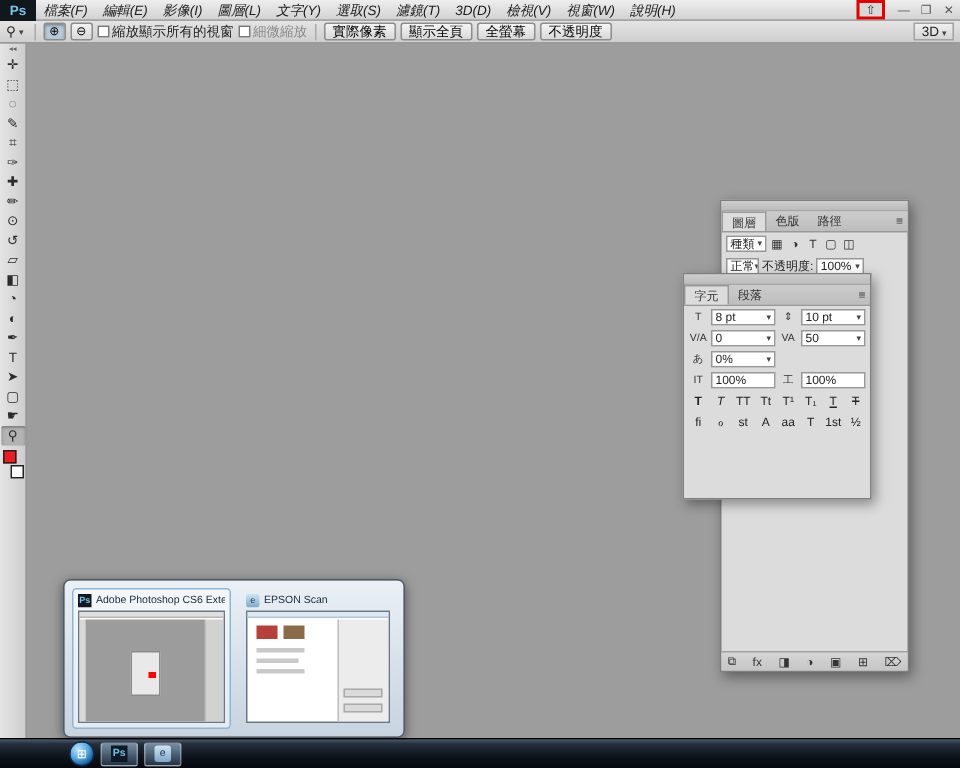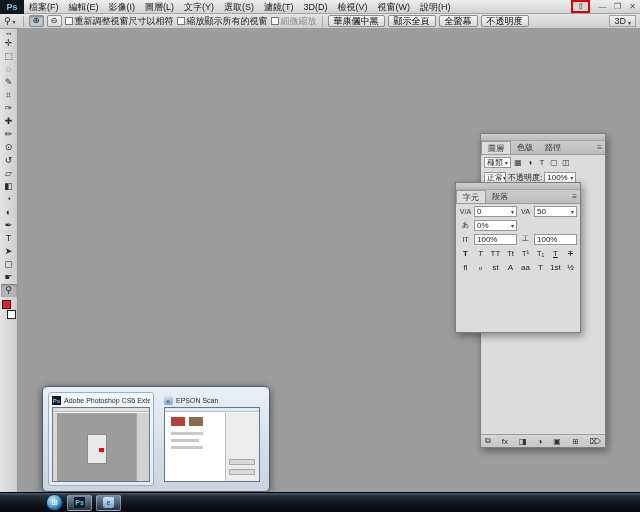--- a/index.html
+++ b/index.html
@@ -5,21 +5,21 @@
   *{margin:0;padding:0;box-sizing:border-box;}
   html,body{width:640px;height:512px;overflow:hidden;}
   body{font-family:"Liberation Sans","DejaVu Sans",sans-serif;}
   .screen{position:relative;width:640px;height:512px;background:#9d9d9d;overflow:hidden;}
 
   
   .menubar{position:absolute;top:0;left:0;right:0;height:14px;background:linear-gradient(#eeeeee,#d2d2d2);
     border-bottom:1px solid #a5a5a5;display:flex;align-items:center;font-size:9px;color:#1a1a1a;z-index:20;}
   .ps-logo{width:24px;height:14px;background:#10171d;color:#7cc4e8;font-weight:bold;font-size:9px;
     display:flex;align-items:center;justify-content:center;flex:none;}
-  .menu{padding:0 5px;line-height:14px;white-space:nowrap;}
+  .menu{padding:0 5px;line-height:14px;white-space:nowrap;font-style:italic;}
   .mb-right{margin-left:auto;display:flex;align-items:center;height:14px;}
   .hl-box{border:2px solid #e00000;height:13px;width:19px;display:flex;align-items:center;justify-content:center;
     font-size:8px;margin-right:5px;background:#d8d8d8;color:#333;}
   .wc{width:15px;text-align:center;font-size:8px;color:#555;line-height:14px;}
 
   
   .optionsbar{position:absolute;top:14px;left:0;right:0;height:15px;background:linear-gradient(#e4e4e4,#cfcfcf);
     border-bottom:1px solid #9a9a9a;display:flex;align-items:center;gap:3px;font-size:9px;padding:0 2px;z-index:19;color:#222;}
   .dd::after{content:"▾";font-size:6px;margin-left:2px;color:#444;flex:none;}
   .zpreset{display:flex;align-items:center;padding:0 2px;font-size:9px;}
@@ -136,32 +136,28 @@
 
   <div class="optionsbar">
     <div class="zpreset dd">
       <span>⚲</span>
     </div>
     <div class="sep"></div>
     <button class="zbtn on">⊕</button>
     <button class="zbtn">⊖</button>
     <label class="chk">
       <span class="box"></span>
-      <span>重新調整視窗尺寸以相符</span>
-    </label>
-    <label class="chk">
-      <span class="box"></span>
       <span>縮放顯示所有的視窗</span>
     </label>
     <label class="chk dis">
       <span class="box"></span>
       <span>細微縮放</span>
     </label>
     <div class="sep"></div>
-    <button class="pbtn">華康儷中黑</button>
+    <button class="pbtn">實際像素</button>
     <button class="pbtn">顯示全頁</button>
     <button class="pbtn">全螢幕</button>
     <button class="pbtn">不透明度</button>
     <div class="ws dd">
       <span>3D</span>
     </div>
   </div>
 
   <div class="canvas"></div>
 
@@ -227,20 +223,30 @@
 
   <div class="panel char-panel">
     <div class="pdrag"></div>
     <div class="ptabs">
       <span class="ptab on">字元</span>
       <span class="ptab">段落</span>
       <span class="pmenu">≡</span>
     </div>
     <div class="crow">
       <div class="half">
+        <span class="cic">T</span>
+        <div class="fld dd grow">8 pt</div>
+      </div>
+      <div class="half">
+        <span class="cic">⇕</span>
+        <div class="fld dd grow">10 pt</div>
+      </div>
+    </div>
+    <div class="crow">
+      <div class="half">
         <span class="cic">V/A</span>
         <div class="fld dd grow">0</div>
       </div>
       <div class="half">
         <span class="cic">VA</span>
         <div class="fld dd grow">50</div>
       </div>
     </div>
     <div class="crow">
       <div class="half">

